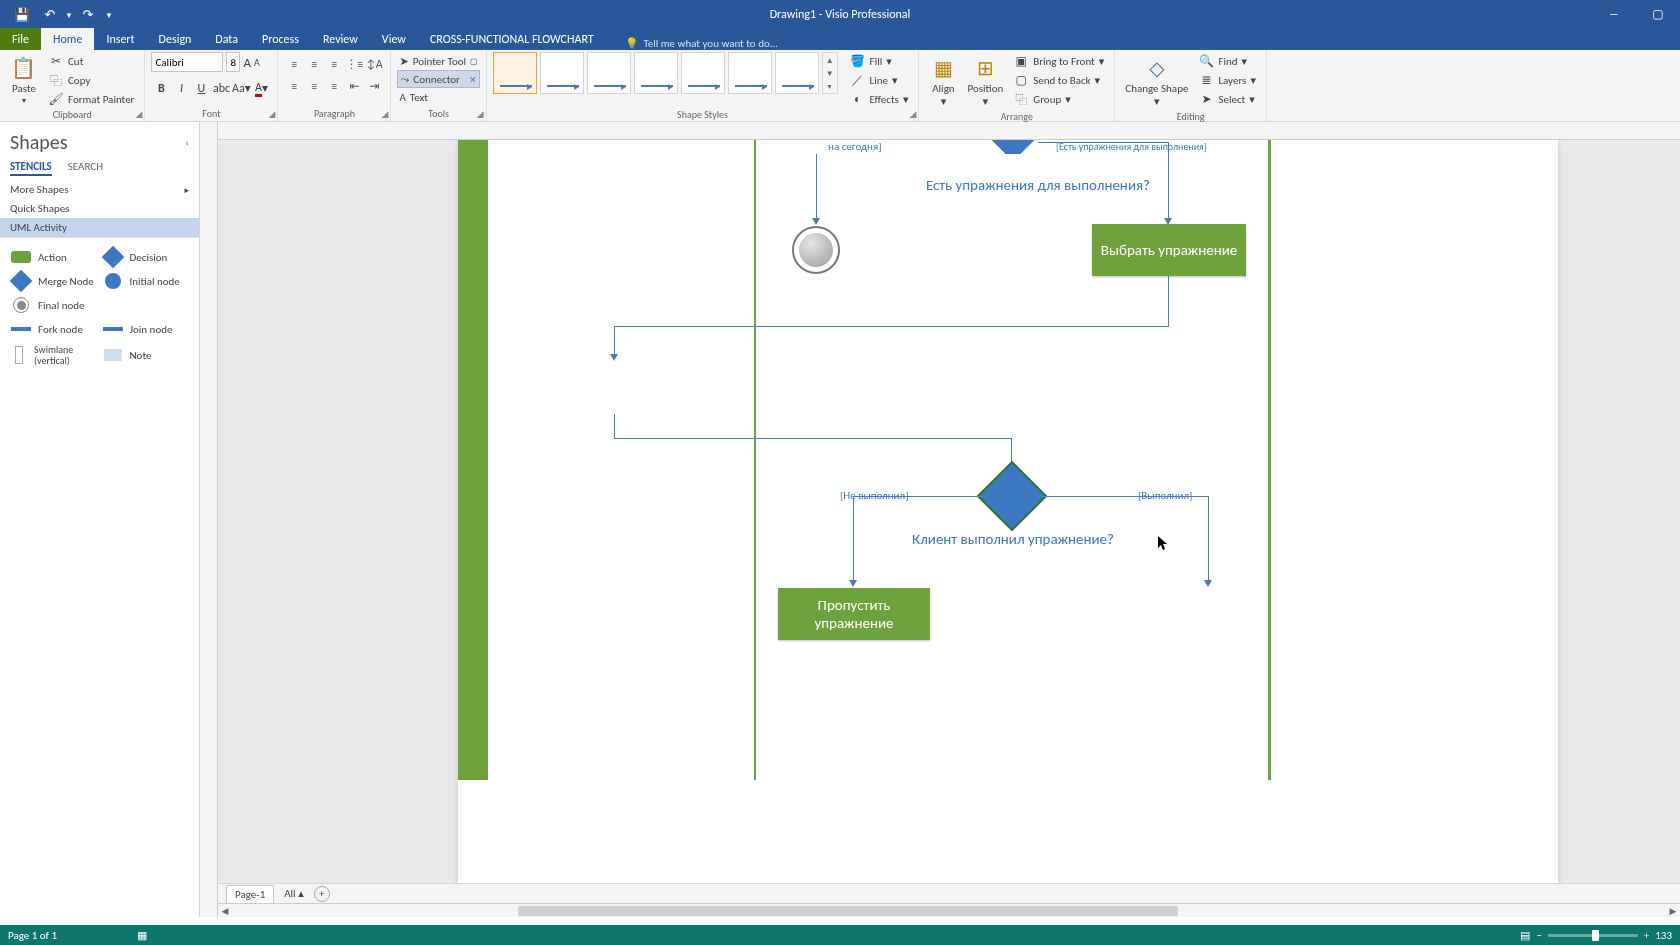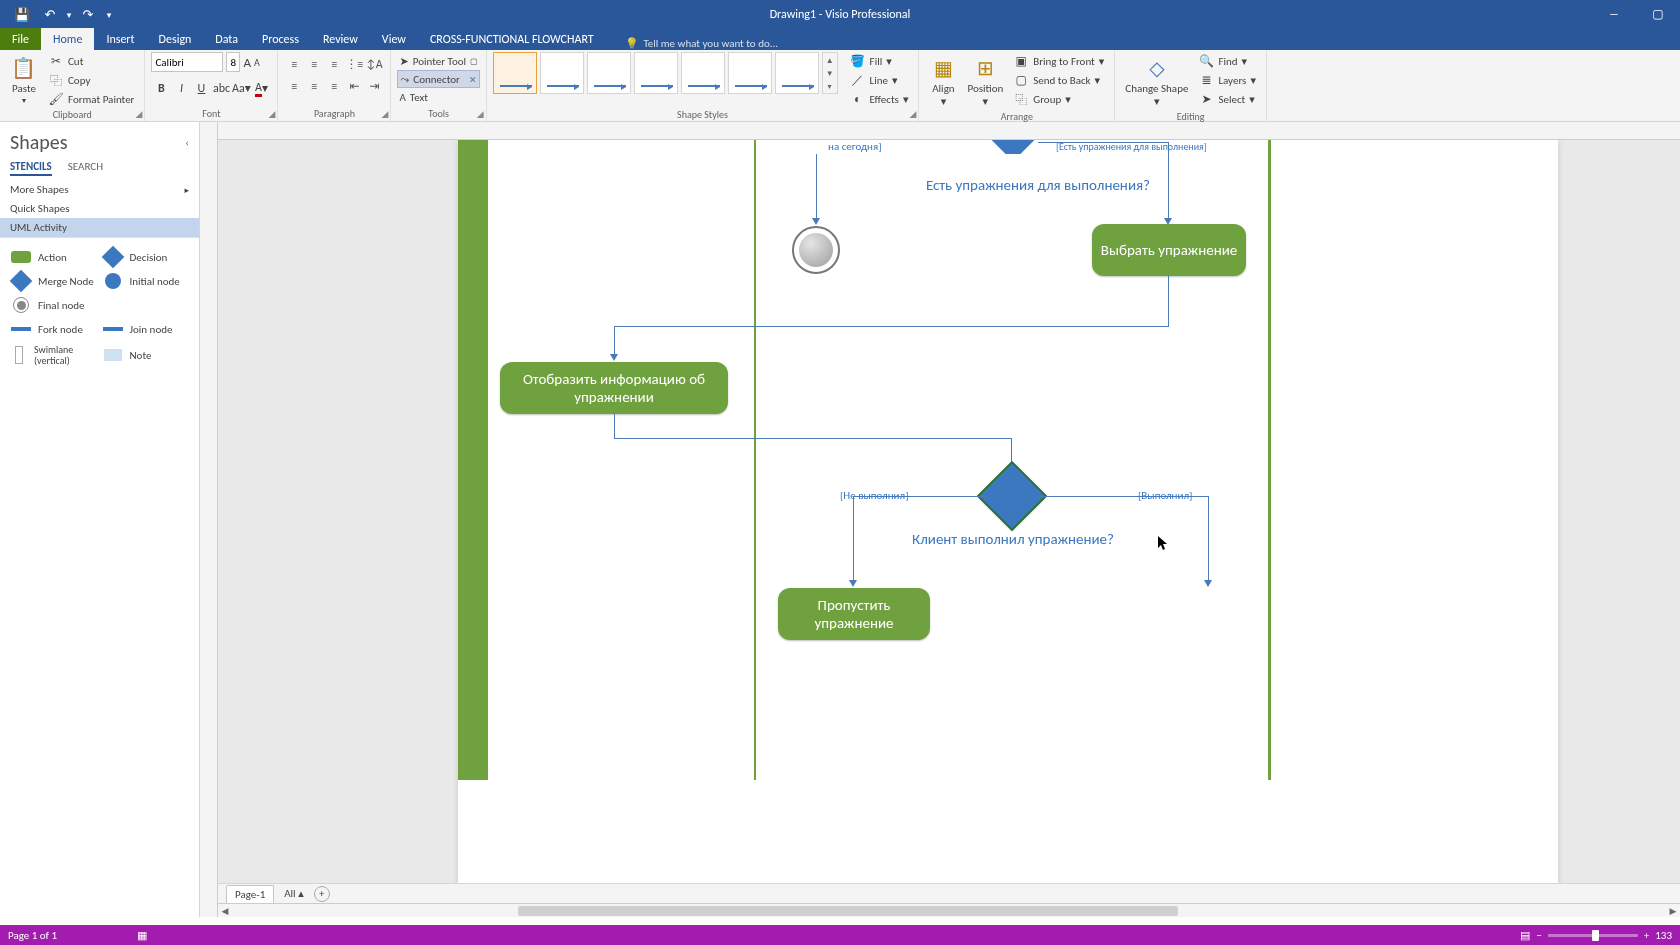--- a/index.html
+++ b/index.html
@@ -83,36 +83,36 @@
 .page-tabs .padd{width:16px;height:16px;border:1px solid #aaa;border-radius:50%;display:flex;align-items:center;justify-content:center;cursor:pointer}
 .hscroll{position:absolute;bottom:0;left:18px;right:0;height:14px;background:#f4f4f4;border-top:1px solid #ccc;display:flex;align-items:center}
 .hscroll .thumb{position:absolute;left:300px;width:660px;height:10px;top:2px;background:#cfcfcf;border-radius:2px}
 .hscroll .arr{width:14px;height:14px;display:flex;align-items:center;justify-content:center;font-size:9px;color:#666;cursor:pointer}
 
 .page{position:absolute;left:240px;top:0;width:1100px;height:760px;background:#fff;box-shadow:0 2px 6px rgba(0,0,0,.15)}
 .swim-border-l{position:absolute;left:240px;top:0;width:3px;height:640px;background:#6fa13f}
 .swim-lane{position:absolute;left:243px;top:0;width:27px;height:640px;background:#6fa13f}
 .swim-div{position:absolute;top:0;width:2px;height:640px;background:#6fa13f}
 .swim-border-r{position:absolute;top:0;width:3px;height:640px;background:#6fa13f}
-.action-box{position:absolute;background:#6fa13f;color:#fff;border-radius:12px;display:flex;align-items:center;justify-content:center;text-align:center;font-size:15px;padding:6px;box-shadow:0 1px 2px rgba(0,0,0,.25)}
+.action-box{position:absolute;background:#6fa13f;color:#fff;border-radius:0;display:flex;align-items:center;justify-content:center;text-align:center;font-size:15px;padding:6px;box-shadow:0 1px 2px rgba(0,0,0,.25)}
 .decision-diamond{position:absolute;width:48px;height:48px;background:#3b78c0;transform:rotate(45deg);box-shadow:1px 1px 2px rgba(0,0,0,.25)}
 .decision-diamond.sel{outline:2px solid #2a7030;outline-offset:-1px}
 .decision-half{position:absolute;width:50px;height:14px;overflow:hidden}
 .decision-half .tri{width:36px;height:36px;background:#3b78c0;transform:rotate(45deg);position:absolute;left:7px;top:-22px}
 .final-node{position:absolute;width:48px;height:48px;border:2px solid #777;border-radius:50%;display:flex;align-items:center;justify-content:center;background:#fff}
 .final-node::after{content:"";width:34px;height:34px;border-radius:50%;background:radial-gradient(circle at 35% 30%,#e5e5e5,#9c9c9c)}
 .diag-text{position:absolute;color:#3b78c0;font-size:15px;text-align:center}
 .guard-text{position:absolute;color:#3b78c0;font-size:11px}
 .conn{position:absolute;background:#4a7ab8}
 .conn.h{height:1px}
 .conn.v{width:1px}
 .arrowdown{position:absolute;width:0;height:0;border-left:4px solid transparent;border-right:4px solid transparent;border-top:7px solid #4a7ab8}
 .cursor-img{position:absolute;width:12px;height:16px;pointer-events:none}
 
-.statusbar{position:absolute;bottom:0;left:0;right:0;height:20px;background:#a21caf;color:#fff;display:flex;align-items:center;font-size:11px;padding:0 8px}
+.statusbar{position:absolute;bottom:0;left:0;right:0;height:20px;background:#0f766e;color:#fff;display:flex;align-items:center;font-size:11px;padding:0 8px}
 .statusbar .r{margin-left:auto;display:flex;align-items:center;gap:6px}
 .zoom-slider{width:90px;height:3px;background:rgba(255,255,255,.4);position:relative;border-radius:1px}
 .zoom-slider .knob{position:absolute;width:7px;height:11px;background:#fff;top:-4px;left:44px;border-radius:1px}
 </style>
 </head>
 <body>
 
 <div class="titlebar">
   <div class="qat">
     <div class="btn">💾</div>
@@ -405,21 +405,20 @@
         <div class="conn v" style="left:710px;top:2px;height:78px"></div>
         <div class="arrowdown" style="left:706px;top:78px"></div>
 
         <div class="action-box" style="left:634px;top:84px;width:154px;height:52px">Выбрать упражнение</div>
 
         <div class="conn v" style="left:710px;top:136px;height:50px"></div>
         <div class="conn h" style="left:156px;top:186px;width:555px"></div>
         <div class="conn v" style="left:156px;top:186px;height:30px"></div>
         <div class="arrowdown" style="left:152px;top:214px"></div>
 
-        <div class="action-box" style="left:42px;top:222px;width:228px;height:52px">Отобразить информацию об упражнении</div>
 
         <div class="conn v" style="left:156px;top:274px;height:24px"></div>
         <div class="conn h" style="left:156px;top:298px;width:398px"></div>
         <div class="conn v" style="left:553px;top:298px;height:30px"></div>
         <div class="arrowdown" style="left:549px;top:326px"></div>
 
         <div class="decision-diamond sel" style="left:530px;top:332px"></div>
 
         <div class="conn h" style="left:395px;top:356px;width:134px"></div>
         <div class="guard-text" style="left:382px;top:349px">[Не выполнил]</div>

